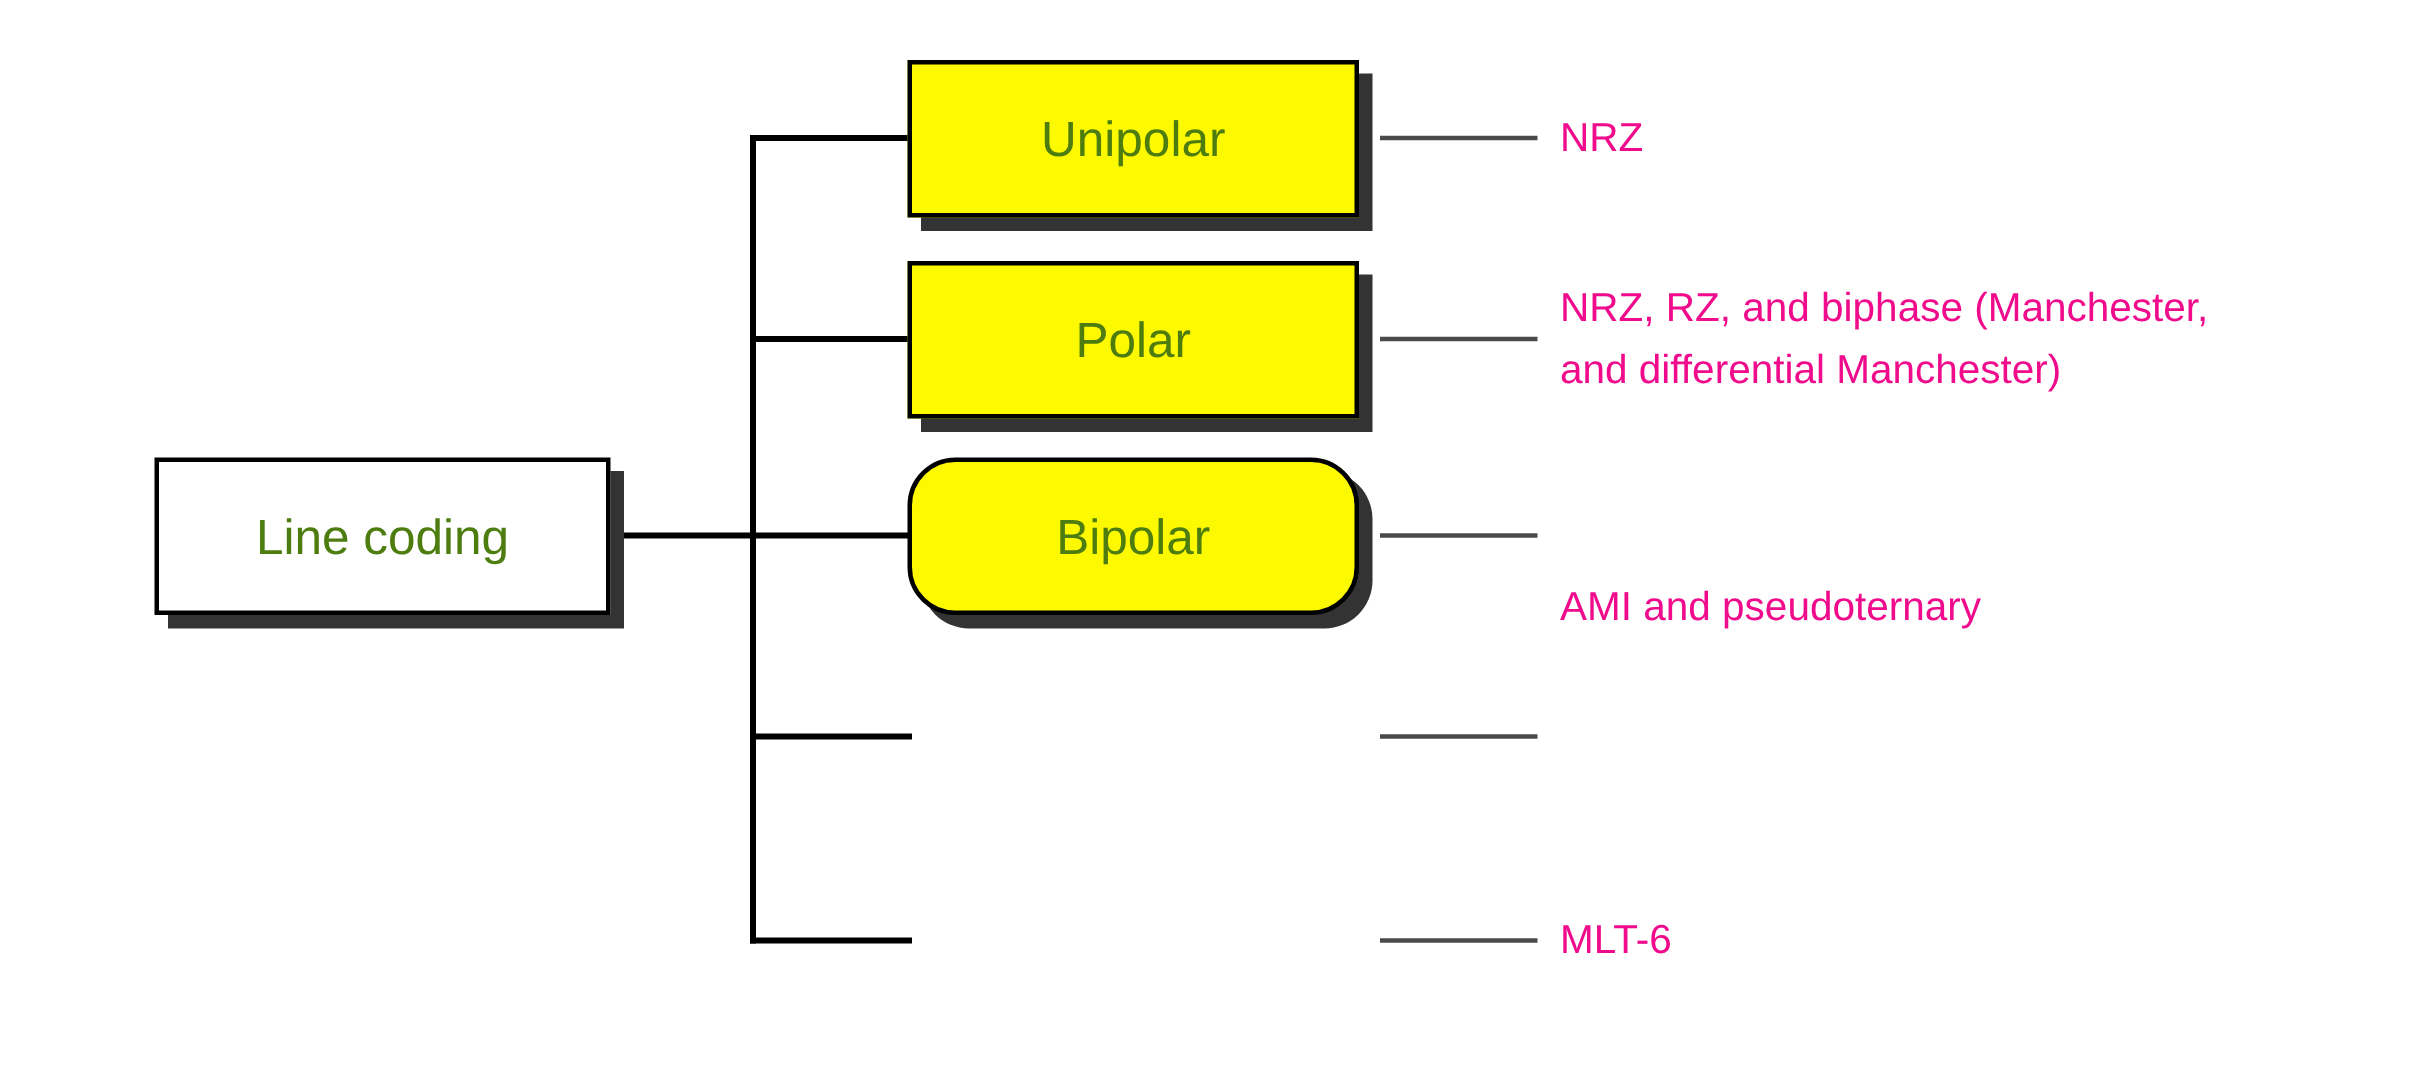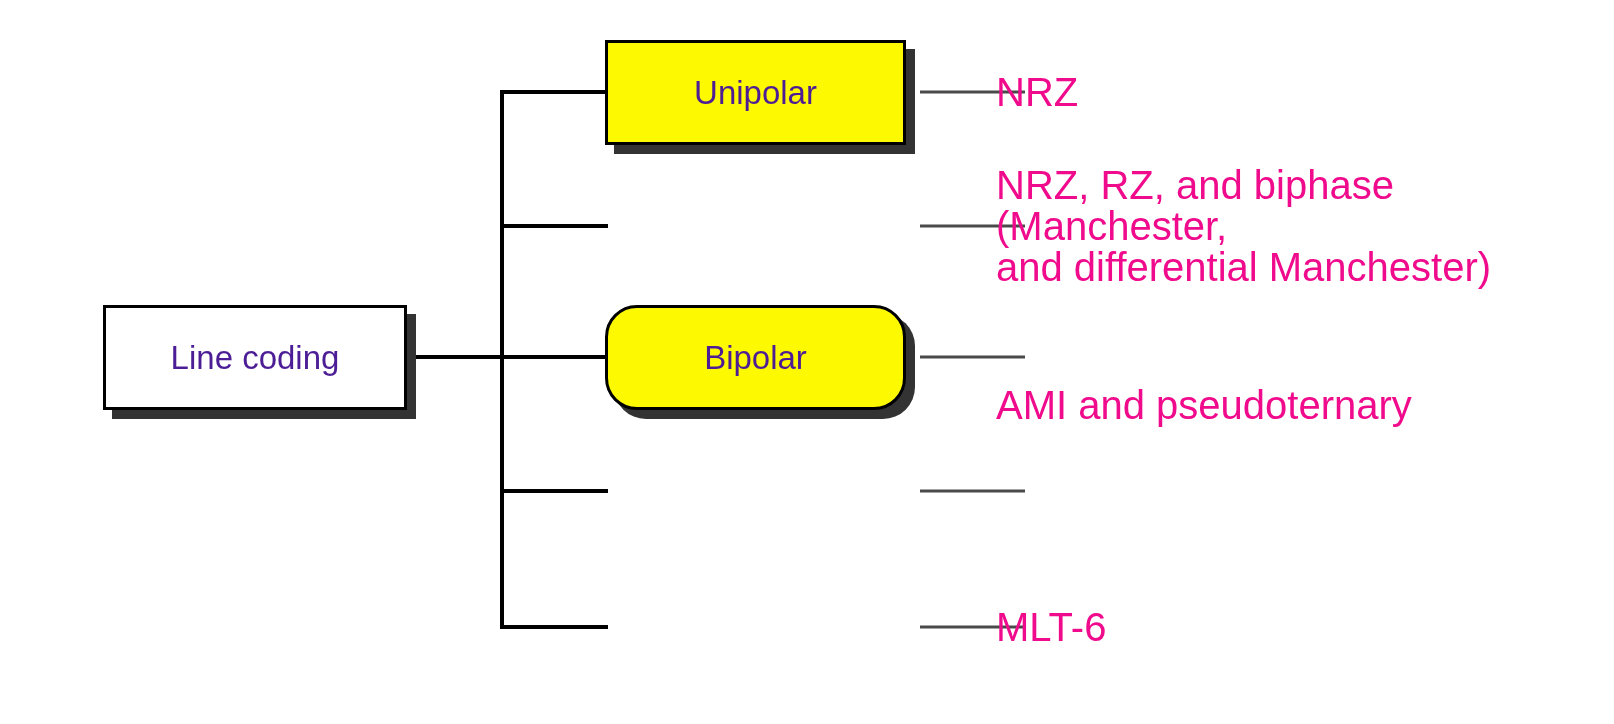--- a/index.html
+++ b/index.html
@@ -41,41 +41,41 @@
   }
   .node {
     position: absolute;
     box-sizing: border-box;
     border: 3px solid var(--border);
     box-shadow: 9px 9px 0 0 var(--shadow);
     display: flex;
     align-items: center;
     justify-content: center;
     font-size: 33px;
-    color: #4c1d95;
+    color: #4d7c0f;
   }
   .node.root {
     left: 103px;
     top: 305px;
     width: 304px;
     height: 105px;
     background: var(--root-fill);
   }
   .node.branch {
     left: 605px;
     width: 301px;
     height: 105px;
     background: var(--box-fill);
   }
   .codes {
     position: absolute;
-    left: 996px;
+    left: 1040px;
     transform: translateY(-50%);
     color: var(--codes-text);
-    font-size: 40px;
+    font-size: 27px;
     line-height: 41px;
     white-space: pre-line;
     max-width: 560px;
   }
 </style>
 </head>
 <body>
 
 <div class="canvas">
 
@@ -98,20 +98,23 @@
     <line class="codes-wire" x1="920" y1="627" x2="1025" y2="627"></line>
   </svg>
 
   <div class="node root">
     <span>Line coding</span>
   </div>
 
   <div class="node branch" style="top:40px;">
     <span>Unipolar</span>
   </div>
+  <div class="node branch" style="top:174px;">
+    <span>Polar</span>
+  </div>
   <div class="node branch" style="top:305px;border-radius:32px;">
     <span>Bipolar</span>
   </div>
 
   <div class="codes" style="top:92px;">NRZ</div>
   <div class="codes" style="top:226px;">NRZ, RZ, and biphase (Manchester,
 and differential Manchester)</div>
   <div class="codes" style="top:357px;margin-top:48px;">AMI and pseudoternary</div>
   <div class="codes" style="top:627px;">MLT-6</div>
 

